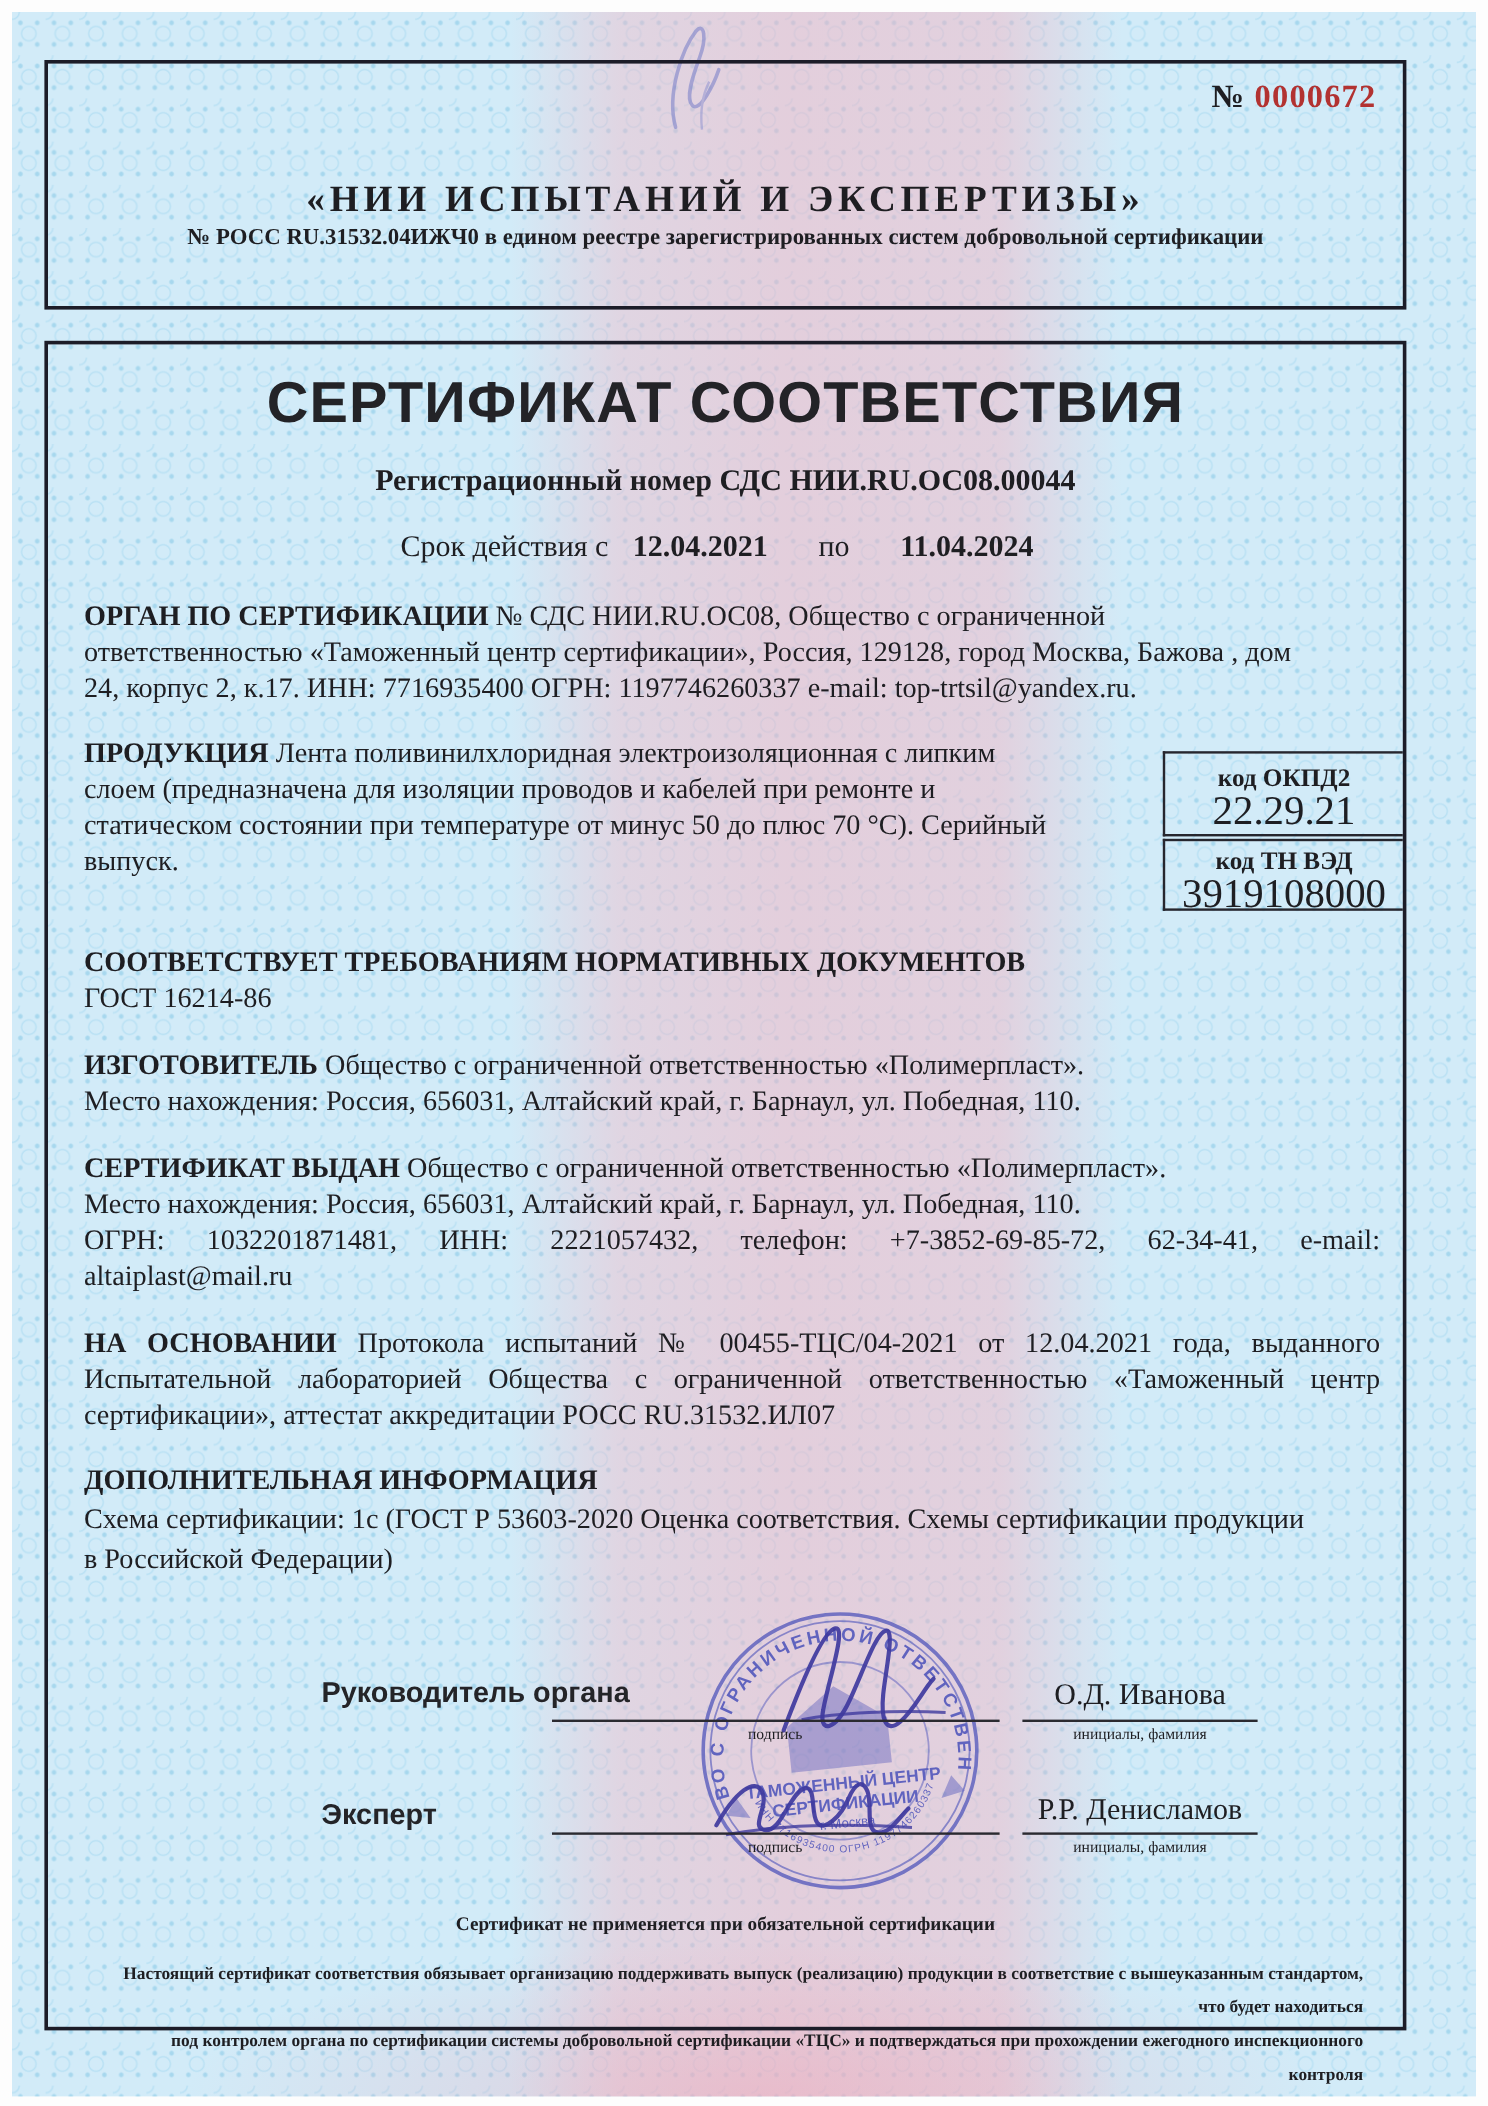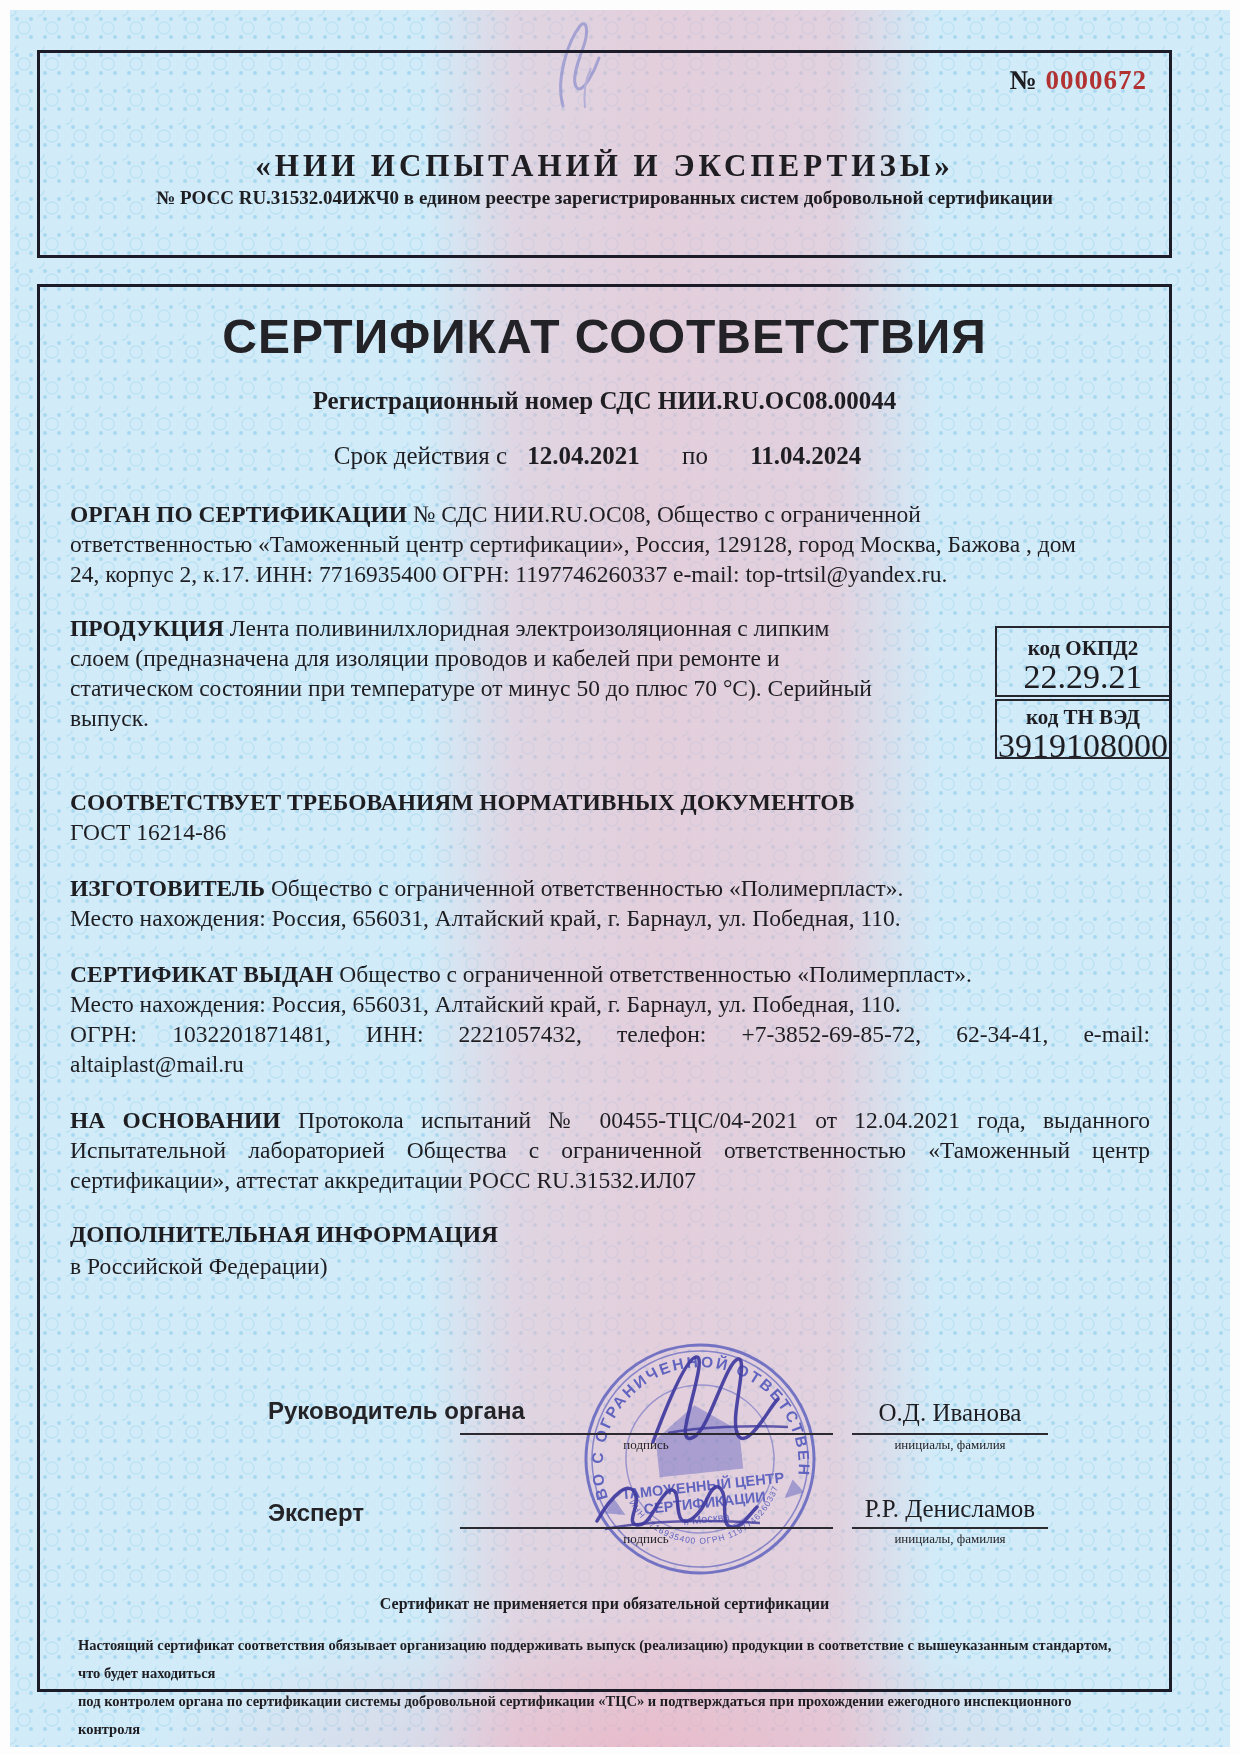--- a/index.html
+++ b/index.html
@@ -58,21 +58,21 @@
 
   .org   { top:212px; }
   .prod  { top:326px; width:880px; }
   .conf  { top:500px; }
   .manuf { top:586px; }
   .issued{ top:672px; }
   .basis { top:818px; }
   .addh  { top:932px; font-weight:bold; }
   .addp  { top:962px; line-height:34px; }
 
-  .codebox { position:absolute; right:0; width:174px; border:2px solid #26262e;
+  .codebox { position:absolute; right:0; width:200px; border:2px solid #26262e;
              border-right:none; text-align:center; }
   .codebox1 { top:339px; height:71px; padding-top:7px; }
   .codebox2 { top:412px; height:60px; padding-top:3px; }
   .codebox .clabel { font-size:21px; font-weight:bold; line-height:27px; }
   .codebox .cvalue { font-size:34px; line-height:29px; }
 
   .role { position:absolute; left:228px; font-family:"Liberation Sans", sans-serif;
           font-weight:bold; font-size:24px; color:#242428;text-align:center; }
   .role1 { top:1110px; } .role2 { top:1212px; }
   .sigline { position:absolute; left:420px; width:373px; border-top:2px solid #2a2a30; }
@@ -87,21 +87,21 @@
   .namecap { position:absolute; left:812px; width:196px; text-align:center; font-size:13px; }
   .namecap1 { top:1150px; } .namecap2 { top:1244px; }
 
   .stamp { position:absolute; left:540px; top:1052px; opacity:.88; transform:rotate(-6deg); }
   .sig-svg { position:absolute; }
   .sig1 { left:598px; top:1060px; }
   .sig2 { left:545px; top:1176px; }
 
   .footnote { position:absolute; top:1308px; left:0; right:0; text-align:center;
               font-size:16px; font-weight:bold; }
-  .fineprint { position:absolute; top:1344px; left:38px; width:1058px; text-align:left;
+  .fineprint { position:absolute; top:1344px; left:38px; width:1058px; text-align:right;
                font-size:14.5px; font-weight:bold; line-height:28px; }
   .penmark { position:absolute; left:515px; top:8px; opacity:.5; }
 </style>
 </head>
 <body>
 
 <div class="page">
   <div class="paper">
     <div class="pink-band"></div>
     <div class="pink-bottom"></div>
@@ -171,20 +171,21 @@
       </div>
 
       <div class="para basis">
         <div class="jline"><span class="lead">НА ОСНОВАНИИ</span><span> Протокола испытаний № 00455-ТЦС/04-2021 от 12.04.2021 года, выданного</span></div>
         <div class="jline">Испытательной лабораторией Общества с ограниченной ответственностью «Таможенный центр</div>
         <div>сертификации», аттестат аккредитации РОСС RU.31532.ИЛ07</div>
       </div>
 
       <div class="para addh">ДОПОЛНИТЕЛЬНАЯ ИНФОРМАЦИЯ</div>
       <div class="para addp">
+        <div>Схема сертификации: 1с (ГОСТ Р 53603-2020 Оценка соответствия. Схемы сертификации продукции</div>
         <div>в Российской Федерации)</div>
       </div>
 
       <svg class="stamp" width="240" height="240" viewBox="0 0 240 240">
         <defs>
           <path id="arcTop" d="M 24,146 A 98,98 0 1 1 216,146"></path>
           <path id="arcIn" d="M 42,148 A 82,82 0 0 0 198,148"></path>
         </defs>
         <circle cx="120" cy="120" r="114" fill="none" stroke="#4f55bb" stroke-width="3" opacity=".85"></circle>
         <circle cx="120" cy="120" r="108" fill="none" stroke="#4f55bb" stroke-width="1.5" opacity=".7"></circle>

